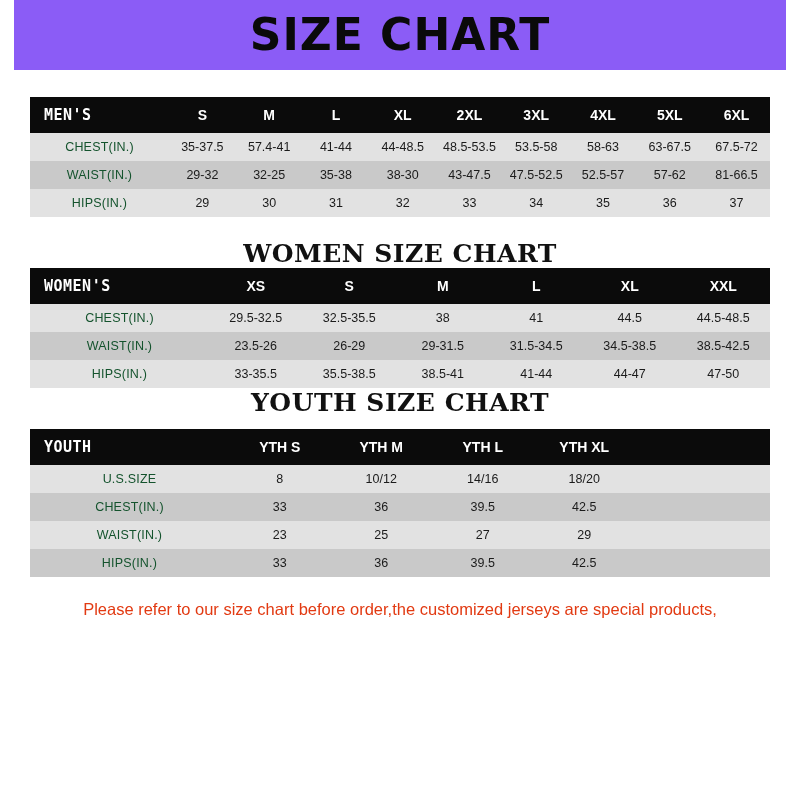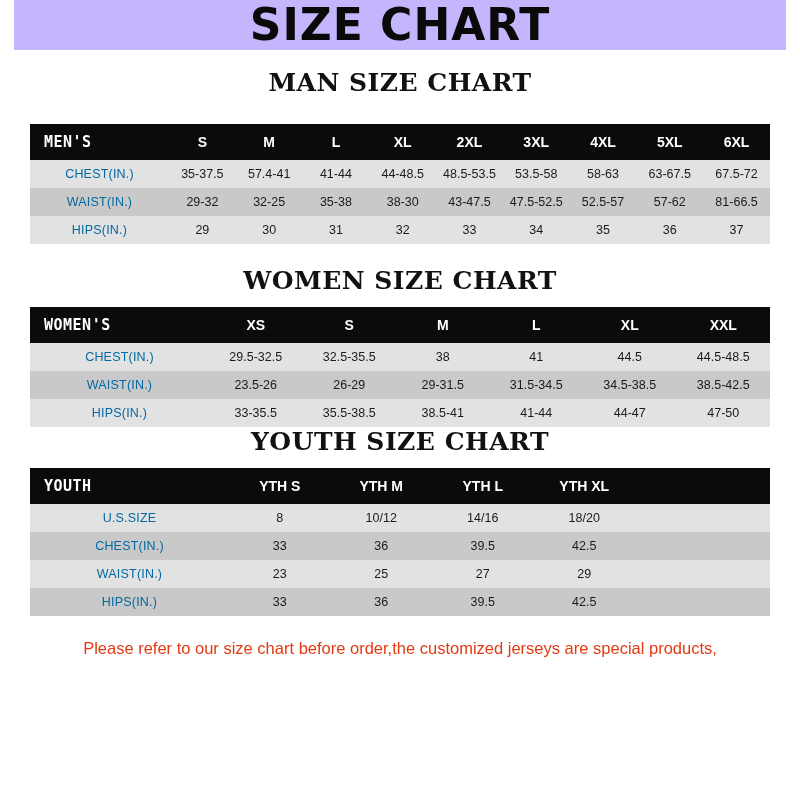--- a/index.html
+++ b/index.html
@@ -16,22 +16,22 @@
   .page {
     position: relative;
     width: 800px;
     height: 800px;
     background: #ffffff;
     box-sizing: border-box;
   }
   
   .banner {
     position: relative;
-    height: 50px;
-    background: #c4b5fd;
+    height: 70px;
+    background: #8b5cf6;
     display: flex;
     align-items: center;
     justify-content: center;
   }
   .banner .banner-bar-left,
   .banner .banner-bar-right {
     position: absolute;
     top: 0;
     width: 14px;
     height: 100%;
@@ -90,21 +90,21 @@
     letter-spacing: 0.5px;
     text-align: left;
     padding-left: 14px;
   }
   table.size-table tbody tr.row-light td { background: #e2e2e2; }
   table.size-table tbody tr.row-dark td { background: #c9c9c9; }
   table.size-table tbody td.rowhead {
     font-family: "Liberation Sans", sans-serif;
     font-size: 12.5px;
     letter-spacing: 0.2px;
-    color: #0369a1;
+    color: #14532d;
   }
 
   
   .footer-note {
     margin: 8px auto;
     width: 750px;
     text-align: center;
     color: #e23a12;
     font-family: "Liberation Sans", sans-serif;
     font-size: 16.5px;
@@ -117,21 +117,20 @@
 
 <div class="page">
 
   <div class="banner">
     <div class="banner-bar-left"></div>
     <div class="banner-bar-right"></div>
     <div class="banner-title">SIZE CHART</div>
   </div>
 
   <div class="section" style="margin-top:18px;">
-    <div class="section-title">MAN SIZE CHART</div>
     <table class="size-table" style="margin-top:27px;">
       <thead>
         <tr>
           <th class="corner" style="width:125px;">MEN'S</th>
           <th>S</th>
           <th>M</th>
           <th>L</th>
           <th>XL</th>
           <th>2XL</th>
           <th>3XL</th>
@@ -176,21 +175,21 @@
           <td>35</td>
           <td>36</td>
           <td>37</td>
         </tr>
       </tbody>
     </table>
   </div>
 
   <div class="section" style="margin-top:22px;">
     <div class="section-title">WOMEN SIZE CHART</div>
-    <table class="size-table" style="margin-top:12px;">
+    <table class="size-table" style="">
       <thead>
         <tr>
           <th class="corner" style="width:165px;">WOMEN'S</th>
           <th>XS</th>
           <th>S</th>
           <th>M</th>
           <th>L</th>
           <th>XL</th>
           <th>XXL</th>
         </tr>

